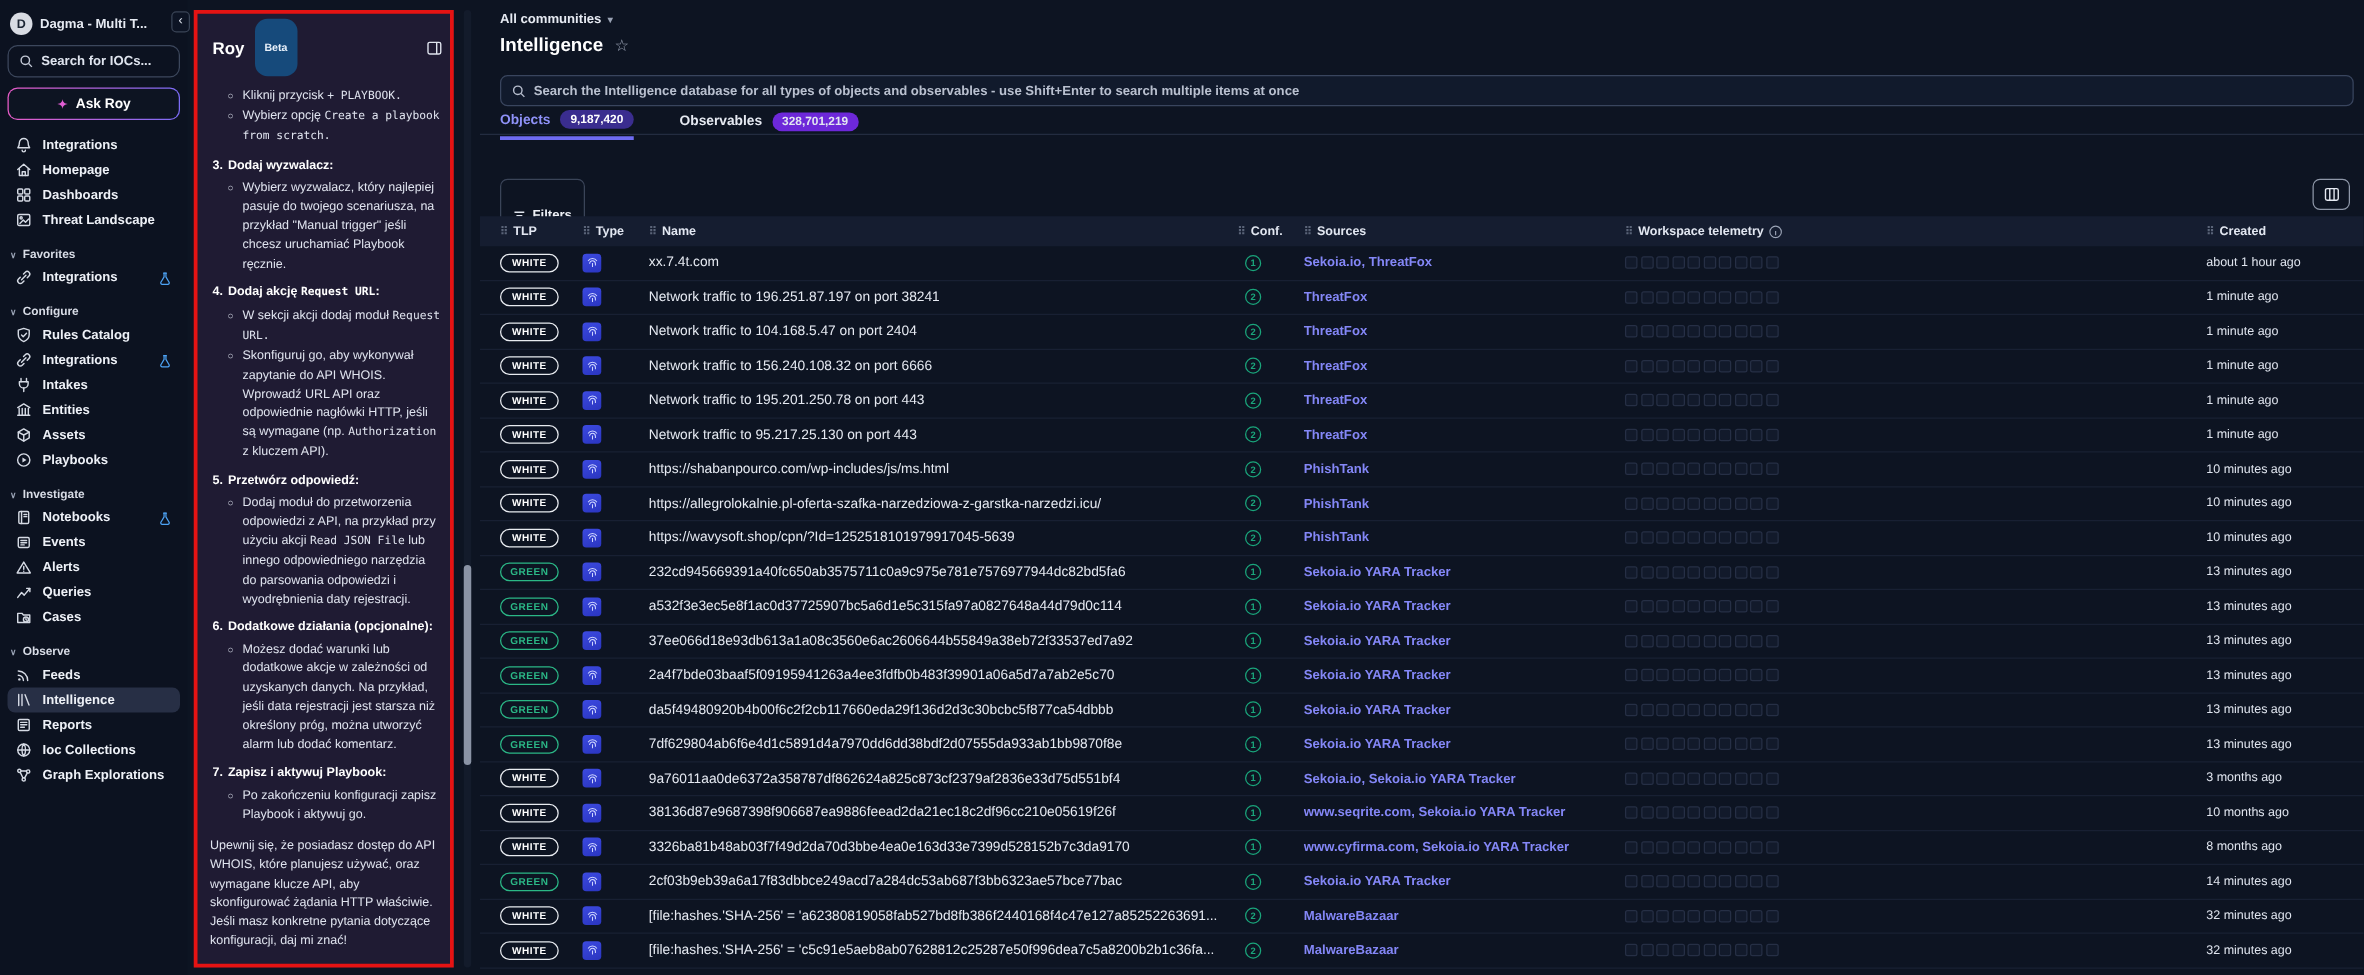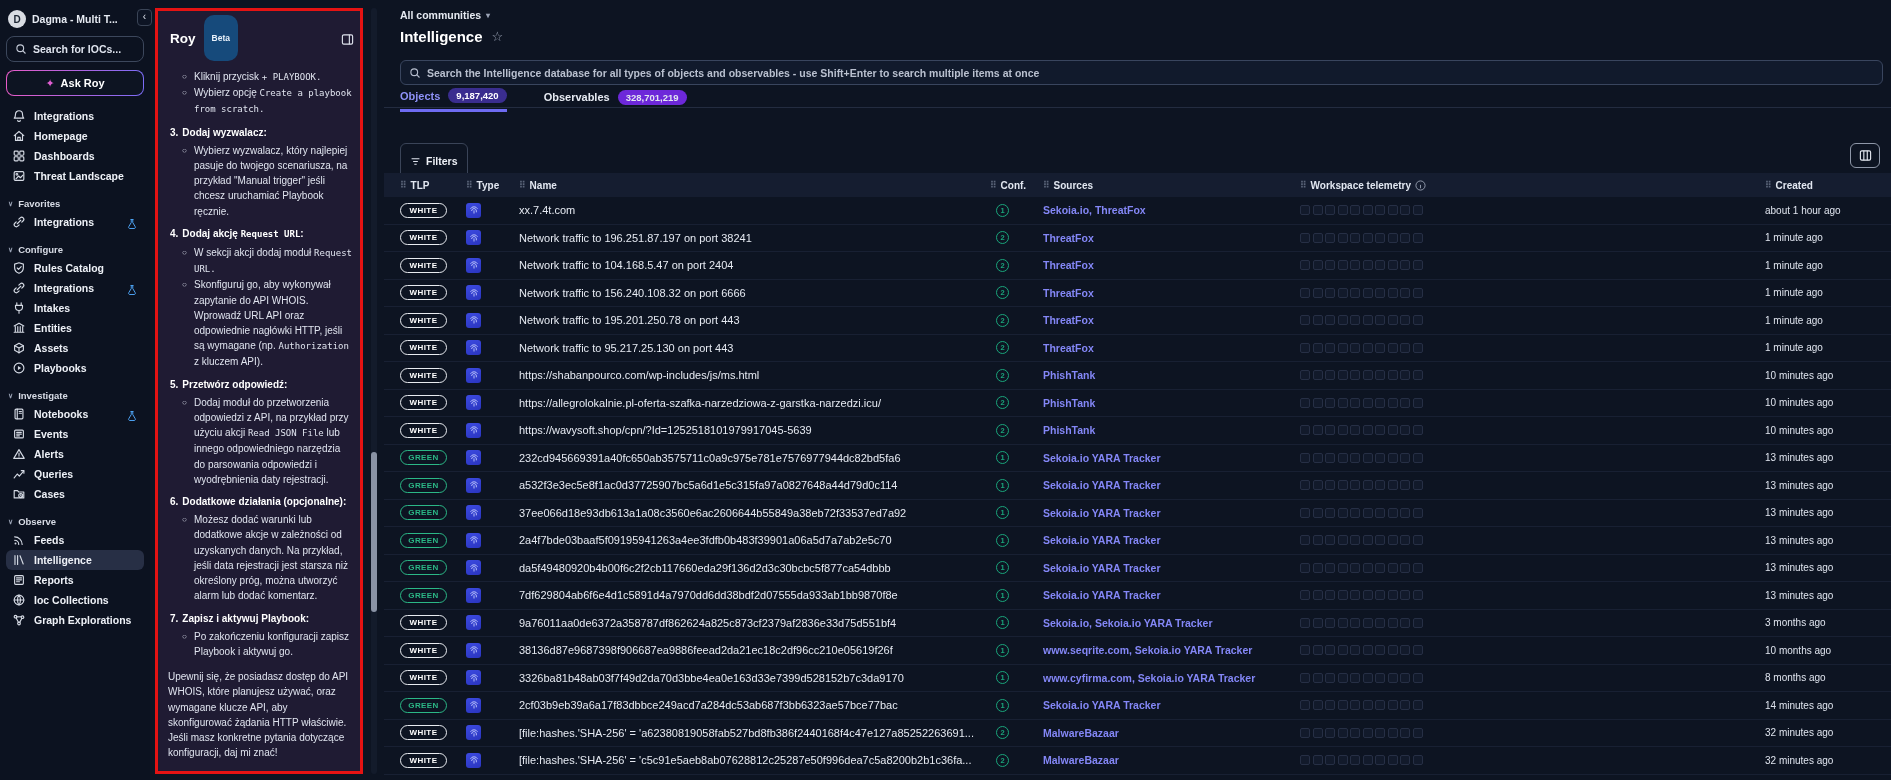--- a/index.html
+++ b/index.html
@@ -61,21 +61,21 @@
   .searchbar input::placeholder { color:#b9c0cf; opacity:1; }
   .tabs { position:absolute; left:16px; top:88px; display:flex; gap:37px; }
   .tab { display:flex; align-items:center; gap:8px; padding-bottom:6px; cursor:pointer; }
   .tab .tlabel { font-size:11px; font-weight:bold; color:#e6eaf2; }
   .tab.active { border-bottom:3px solid #6e6bf2; }
   .tab.active .tlabel { color:#8f92f8; }
   .tab .badge { font-size:9.5px; font-weight:bold; border-radius:9px; padding:2px 8px; }
   .tab.active .badge { background:#3a2d8f; color:#fff; }
   .tab:not(.active) .badge { background:#6d28d9; color:#e2e6f0; }
   .main-divider { position:absolute; left:0; right:0; top:107px; height:1px; background:#232c40; }
-  .filters-btn { position:absolute; left:16px; top:143px; height:36px; border:1px solid #3a4458; border-radius:6px; background:transparent; display:flex; align-items:center; gap:5px; padding:0 9px; cursor:pointer; }
+  .filters-btn { position:absolute; left:16px; top:143px; height:36px; border:1px solid #3a4458; border-radius:6px; background:transparent; display:flex; align-items:flex-end; gap:5px; padding:0 9px; cursor:pointer; }
   .filters-btn svg { width:11px; height:11px; color:#dfe4ee; }
   .filters-btn span { font-size:10.5px; font-weight:bold; color:#eef1f7; }
   .columns-btn { position:absolute; right:11px; top:143px; width:30px; height:25px; border:1px solid #8e97a8; border-radius:6px; display:flex; align-items:center; justify-content:center; color:#e6eaf2; cursor:pointer; }
   .columns-btn svg { width:13px; height:13px; }
 
   
   .tbl { position:absolute; left:0; right:0; top:173px; }
   .tr { display:grid; grid-template-columns:66px 53px 471px 53px 257px 465px 126px; align-items:center; padding-left:16px; }
   .thead { height:24px; background:#151d30; }
   .th { display:flex; align-items:center; gap:4px; font-size:10px; font-weight:bold; color:#e2e7f1; white-space:nowrap; }

